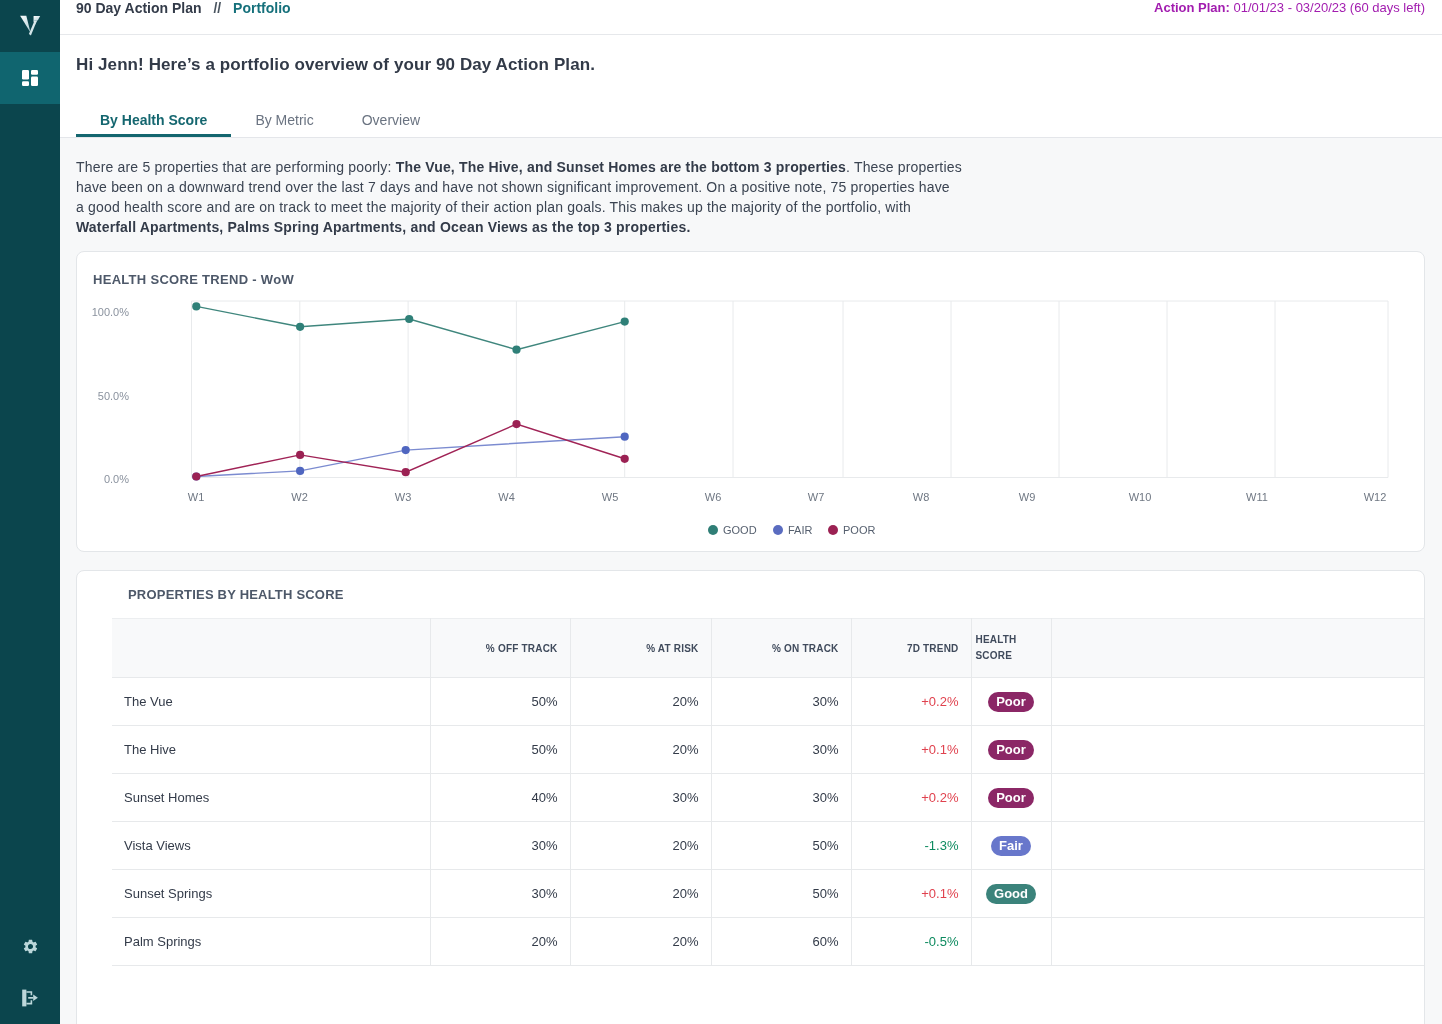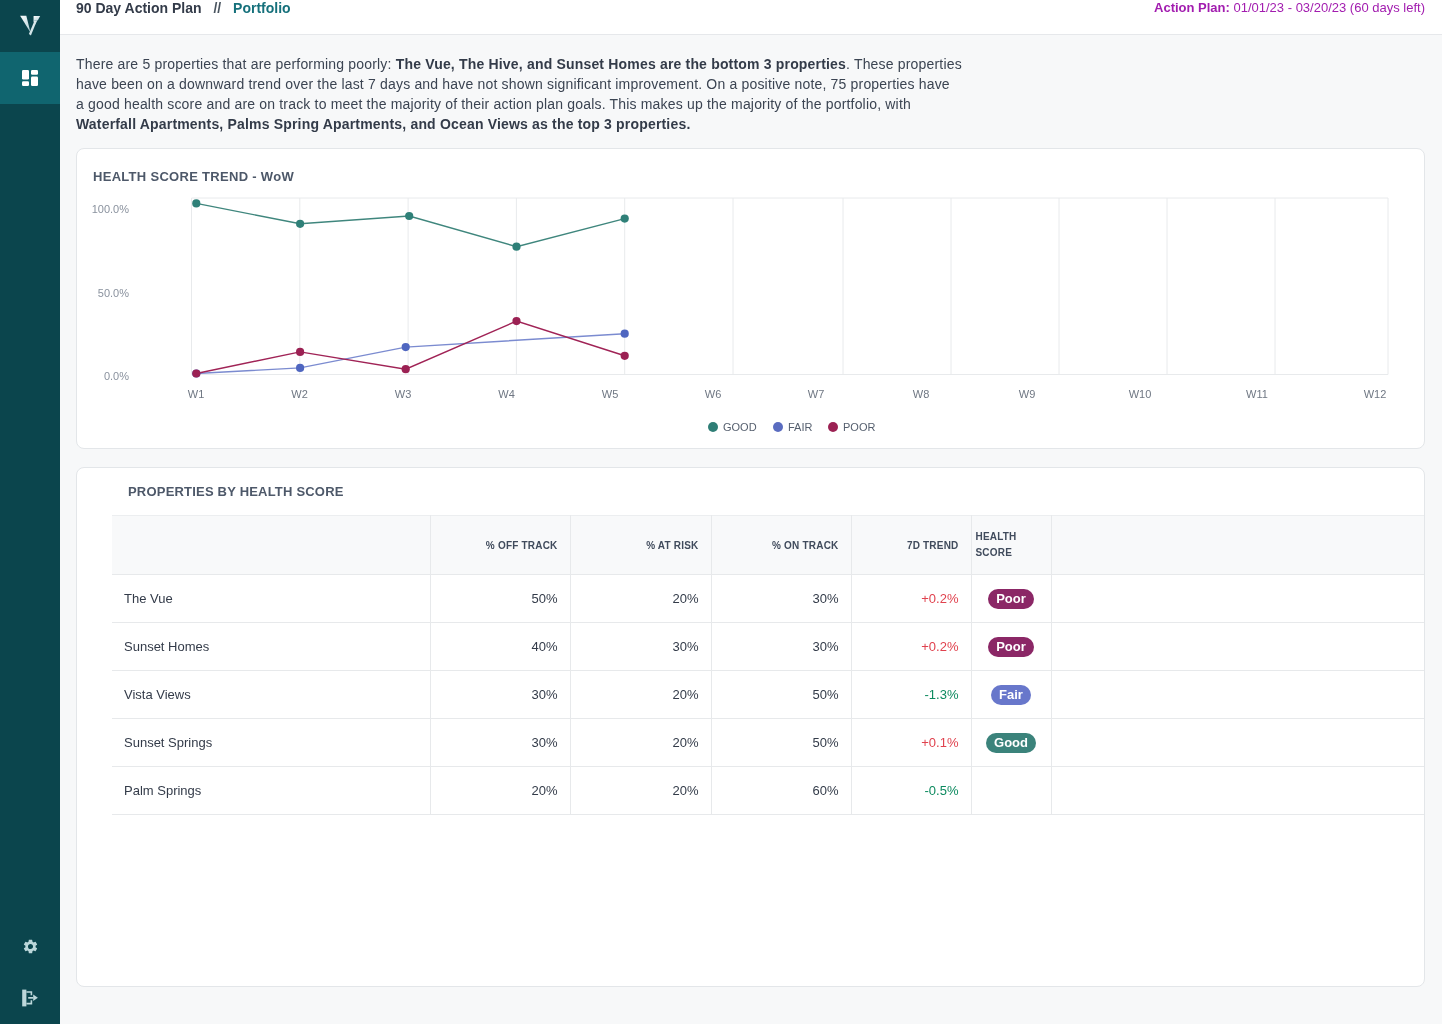--- a/index.html
+++ b/index.html
@@ -83,20 +83,28 @@
         <polygon points="12.2,5.6 16.9,8.85 12.2,12.1" fill="#bcd7da"></polygon>
       </svg>
     </div>
   </div>
 </div>
 <div class="main">
   <div class="topbar">
     <div class="crumb">90 Day Action Plan <span class="sep">//</span> <span class="pf">Portfolio</span></div>
     <div class="plan"><b>Action Plan:</b> 01/01/23 - 03/20/23 (60 days left)</div>
   </div>
+  <div class="headsec">
+    <h1>Hi Jenn! Here’s a portfolio overview of your 90 Day Action Plan.</h1>
+    <div class="tabs">
+      <div class="tab active">By Health Score</div>
+      <div class="tab">By Metric</div>
+      <div class="tab">Overview</div>
+    </div>
+  </div>
   <div class="content">
     <div class="para">There are 5 properties that are performing poorly: <b>The Vue, The Hive, and Sunset Homes are the bottom 3 properties</b>. These properties<br>have been on a downward trend over the last 7 days and have not shown significant improvement. On a positive note, 75 properties have<br>a good health score and are on track to meet the majority of their action plan goals. This makes up the majority of the portfolio, with<br><b>Waterfall Apartments, Palms Spring Apartments, and Ocean Views as the top 3 properties.</b></div>
     <div class="card chartcard">
       <div class="cardtitle">HEALTH SCORE TREND - WoW</div>
       <svg id="chart" width="1347" height="300" viewBox="0 0 1347 300" style="position:absolute;left:-1px;top:-1px;">
         <line x1="115.5" y1="50" x2="115.5" y2="226.5" stroke="#e8eaec" stroke-width="1"></line>
         <line x1="223.8" y1="50" x2="223.8" y2="226.5" stroke="#e8eaec" stroke-width="1"></line>
         <line x1="332.1" y1="50" x2="332.1" y2="226.5" stroke="#e8eaec" stroke-width="1"></line>
         <line x1="440.4" y1="50" x2="440.4" y2="226.5" stroke="#e8eaec" stroke-width="1"></line>
         <line x1="548.7" y1="50" x2="548.7" y2="226.5" stroke="#e8eaec" stroke-width="1"></line>
@@ -176,20 +184,29 @@
           <tr>
               <td class="name">The Vue</td>
               <td>50%</td>
               <td>20%</td>
               <td>30%</td>
               <td class="pos">+0.2%</td>
               <td class="badgecell"><span class="badge poor">Poor</span></td>
               <td></td>
             </tr>
           <tr>
+              <td class="name">The Hive</td>
+              <td>50%</td>
+              <td>20%</td>
+              <td>30%</td>
+              <td class="pos">+0.1%</td>
+              <td class="badgecell"><span class="badge poor">Poor</span></td>
+              <td></td>
+            </tr>
+          <tr>
               <td class="name">Sunset Homes</td>
               <td>40%</td>
               <td>30%</td>
               <td>30%</td>
               <td class="pos">+0.2%</td>
               <td class="badgecell"><span class="badge poor">Poor</span></td>
               <td></td>
             </tr>
           <tr>
               <td class="name">Vista Views</td>

